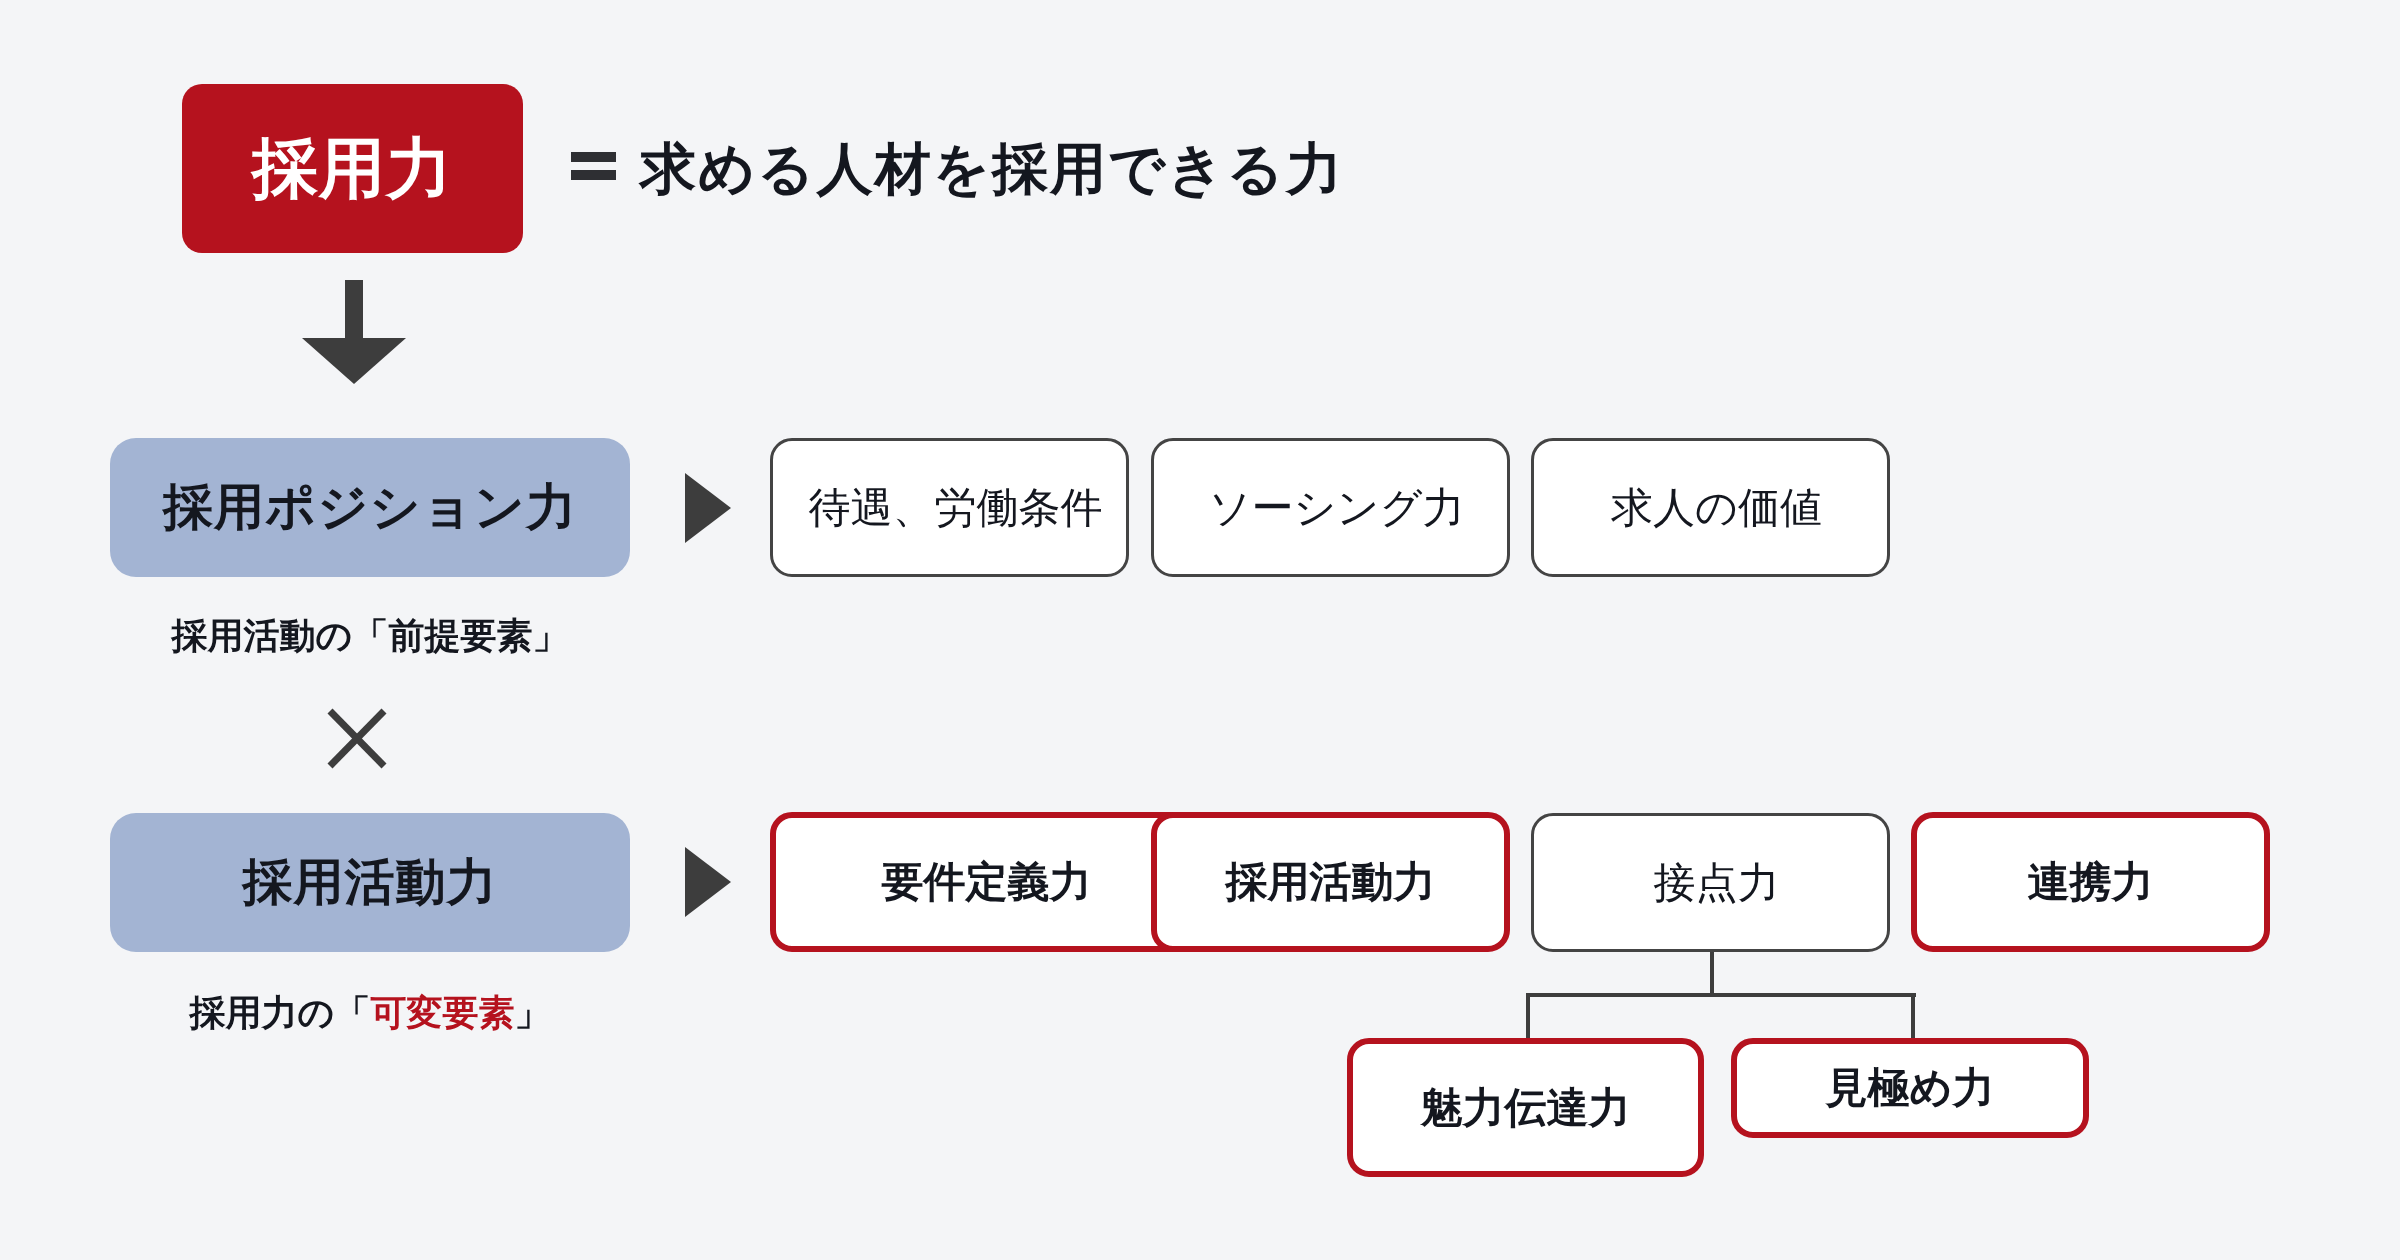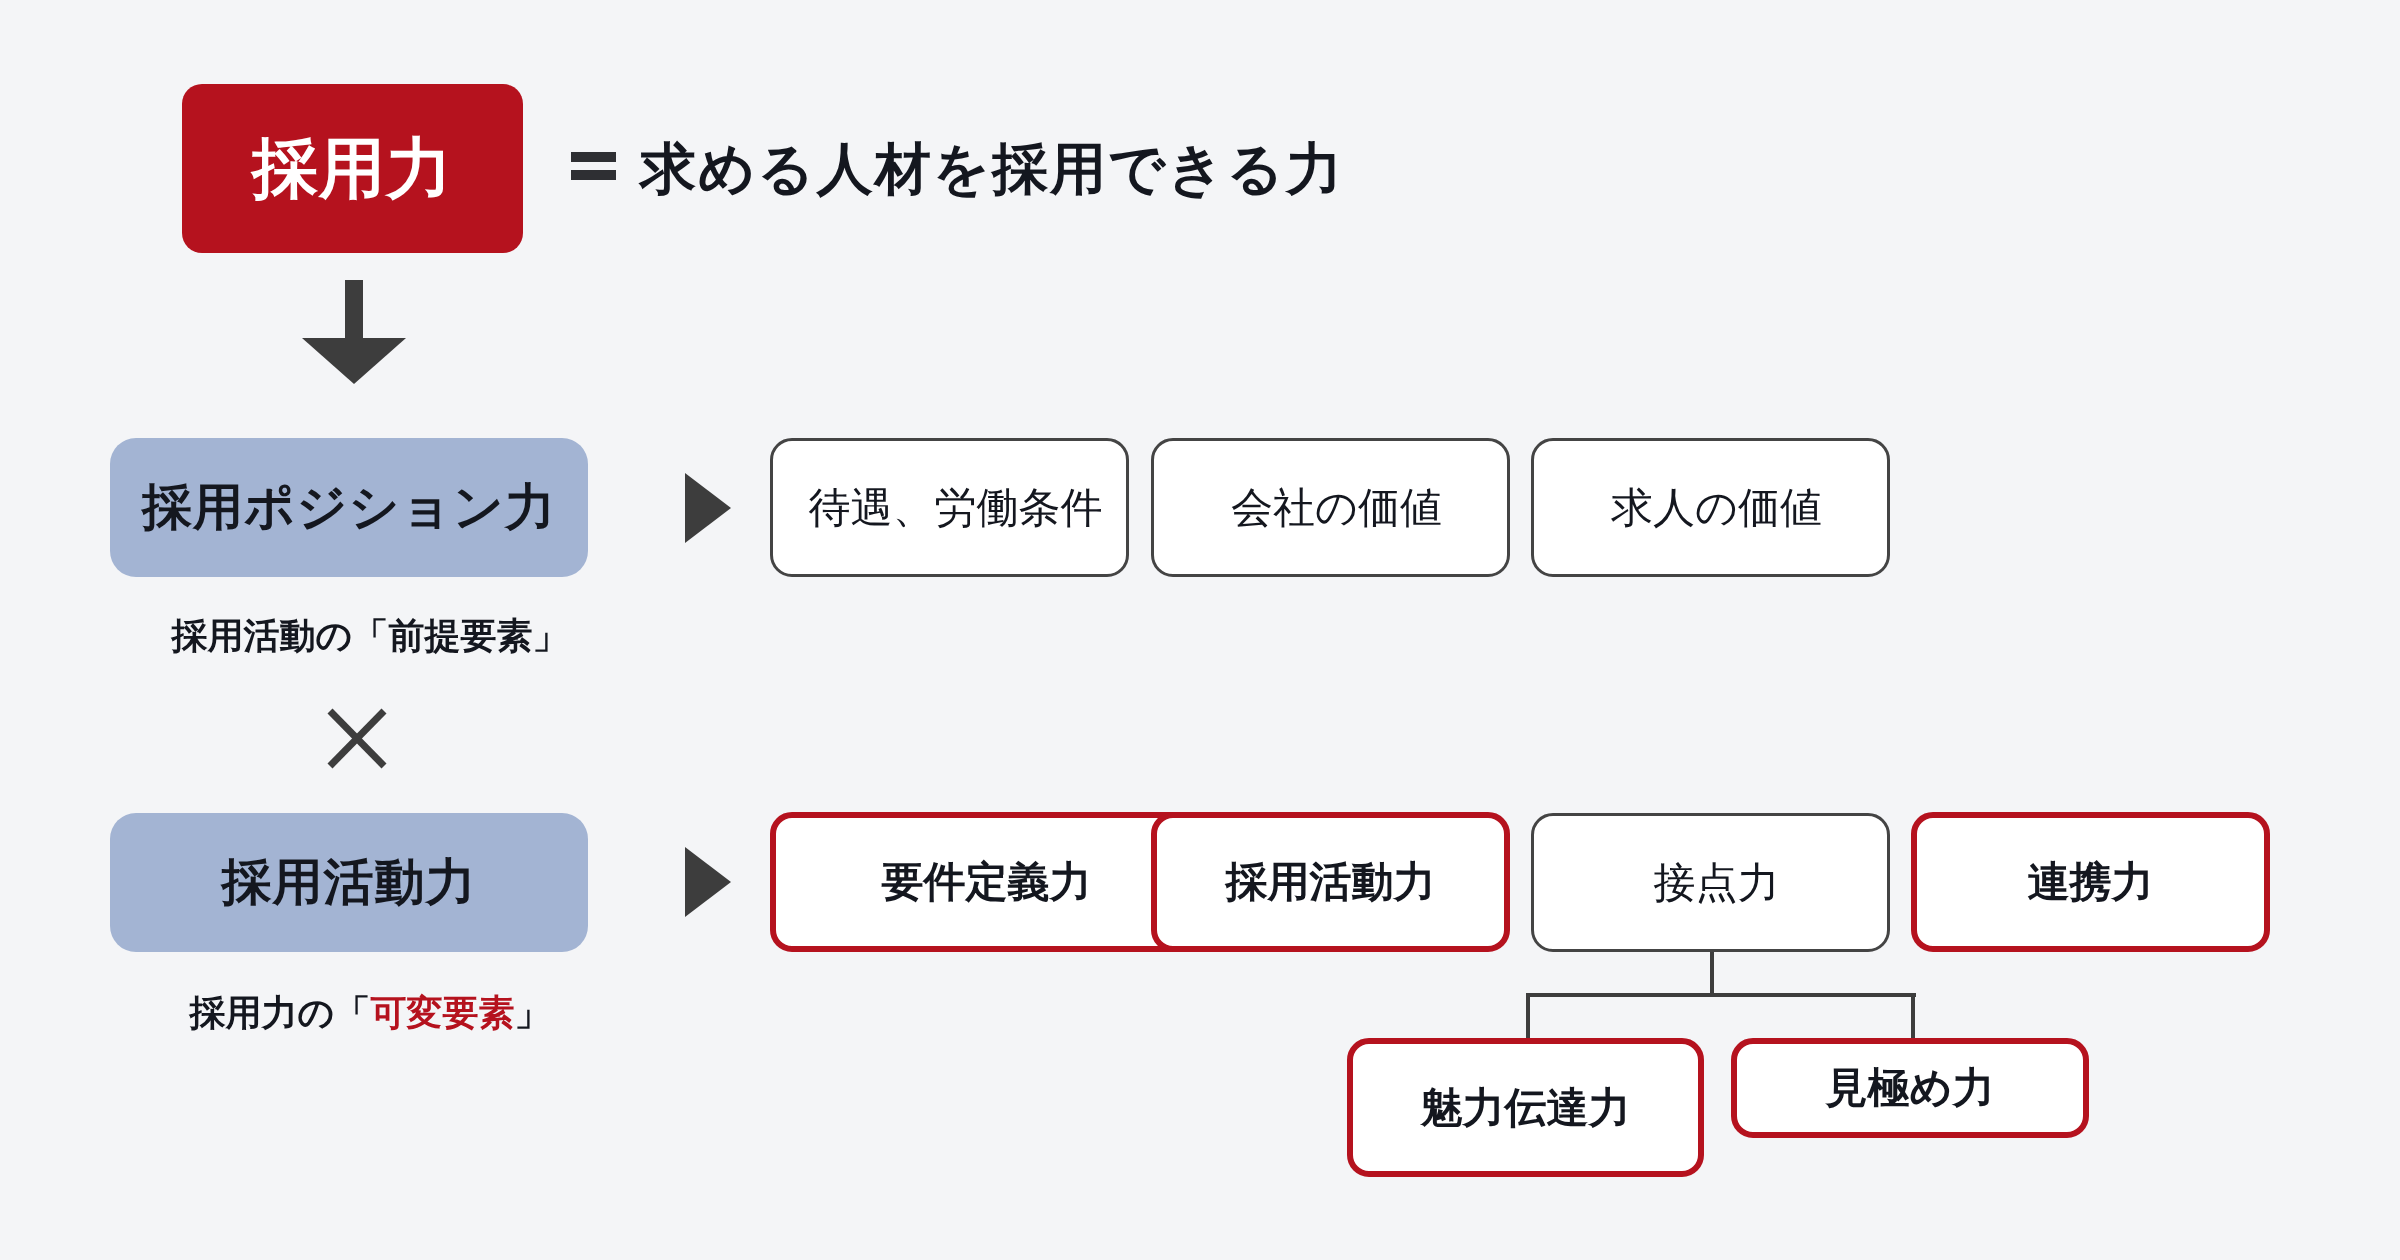--- a/index.html
+++ b/index.html
@@ -25,21 +25,21 @@
     .equals .bar.b1 { top: 0; }
     .equals .bar.b2 { top: 18px; }
     .definition {
       left: 640px; top: 136px; height: 66px;
       font-size: 56px; font-weight: bold; line-height: 66px; white-space: nowrap;
       letter-spacing: 2px;
     }
     .down-arrow { left: 302px; top: 280px; width: 104px; height: 104px; }
 
     .cat-box {
-      left: 110px; width: 478px; height: 139px;
+      left: 110px; width: 520px; height: 139px;
       background: #a3b4d3; border-radius: 26px;
       font-weight: bold; font-size: 50px; color: #14171f; white-space: nowrap;
     }
     .cat-box.pos { top: 438px; letter-spacing: 1px; }
     .cat-box.act { top: 813px; letter-spacing: 1px; }
 
     .cat-label {
       font-weight: bold; font-size: 36px; white-space: nowrap; line-height: 40px;
     }
     .cat-label.pos { left: 110px; width: 520px; top: 616px; text-align: center; }
@@ -84,21 +84,21 @@
 <div class="abs cat-label pos"><span>採用活動の「</span><span>前提要素</span><span>」</span></div>
 
 <svg class="abs play-arrow pos" viewBox="0 0 46 70">
   <polygon points="0,0 46,35 0,70" fill="#3d3d3d"></polygon>
 </svg>
 
 <div class="abs center item-box gray" style="left:770px; top:438px; width:359px; height:139px;">
   <span>待遇、労働条件</span>
 </div>
 <div class="abs center item-box gray" style="left:1151px; top:438px; width:359px; height:139px;">
-  <span>会社の価値</span>
+  <span>ソーシング力</span>
 </div>
 <div class="abs center item-box gray" style="left:1531px; top:438px; width:359px; height:139px;">
   <span>求人の価値</span>
 </div>
 
 <svg class="abs times-mark" viewBox="0 0 60 61">
   <line x1="3" y1="3" x2="57" y2="58" stroke="#3d3d3d" stroke-width="7"></line>
   <line x1="57" y1="3" x2="3" y2="58" stroke="#3d3d3d" stroke-width="7"></line>
 </svg>
 

